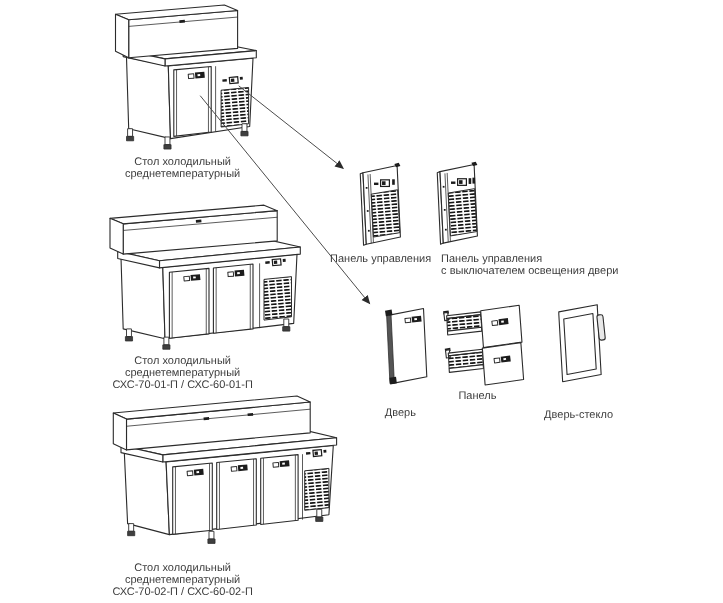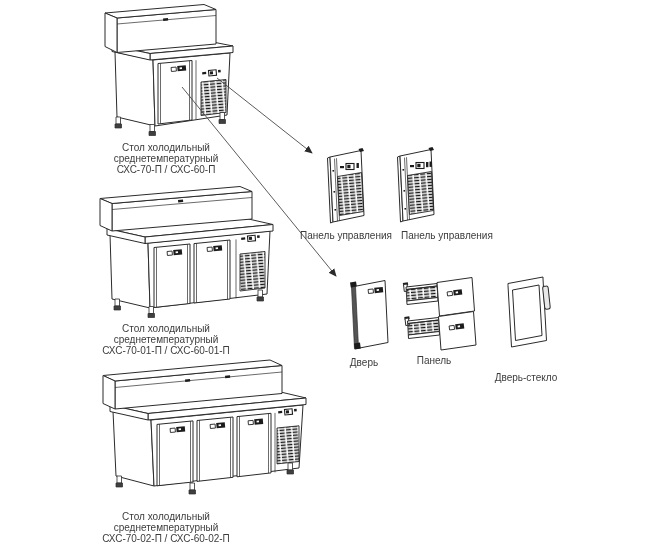--- a/index.html
+++ b/index.html
@@ -191,44 +191,44 @@
     <rect x="522.5" y="286.5" width="5.5" height="23" rx="2" transform="rotate(-6 522.5 286.5)" style="fill:#e8e8e8;stroke:#2b2b2b;stroke-width:1"></rect>
   </g>
 
   <line x1="197" y1="78" x2="292" y2="153" class="leader" marker-end="url(#arrow)"></line>
   <line x1="162" y1="87" x2="316" y2="276" class="leader" marker-end="url(#arrow)"></line>
 </svg>
 
 <div class="lbl" style="left:46px;top:142px;width:200px">
   <span>Стол холодильный</span>
   <span>среднетемпературный</span>
-  <span>СХС-70-П / СХС-60-П</span>
 </div>
 
 <div class="lbl" style="left:46px;top:323px;width:200px">
   <span>Стол холодильный</span>
   <span>среднетемпературный</span>
   <span>СХС-70-01-П / СХС-60-01-П</span>
 </div>
 
 <div class="lbl" style="left:46px;top:511px;width:200px">
   <span>Стол холодильный</span>
   <span>среднетемпературный</span>
   <span>СХС-70-02-П / СХС-60-02-П</span>
 </div>
 
 <div class="lbl" style="left:276px;top:230px;width:100px">
   <span>Панель управления</span>
 </div>
 
 <div class="lbl left" style="left:381px;top:230px;width:170px">
   <span>Панель управления</span>
-</div>
-
-<div class="lbl" style="left:314px;top:357px;width:60px">
+  <span>с выключателем освещения двери</span>
+</div>
+
+<div class="lbl" style="left:314px;top:370px;width:60px">
   <span>Дверь</span>
 </div>
 
 <div class="lbl" style="left:384px;top:355px;width:60px">
   <span>Панель</span>
 </div>
 
 <div class="lbl" style="left:466px;top:372px;width:80px">
   <span>Дверь-стекло</span>
 </div>

